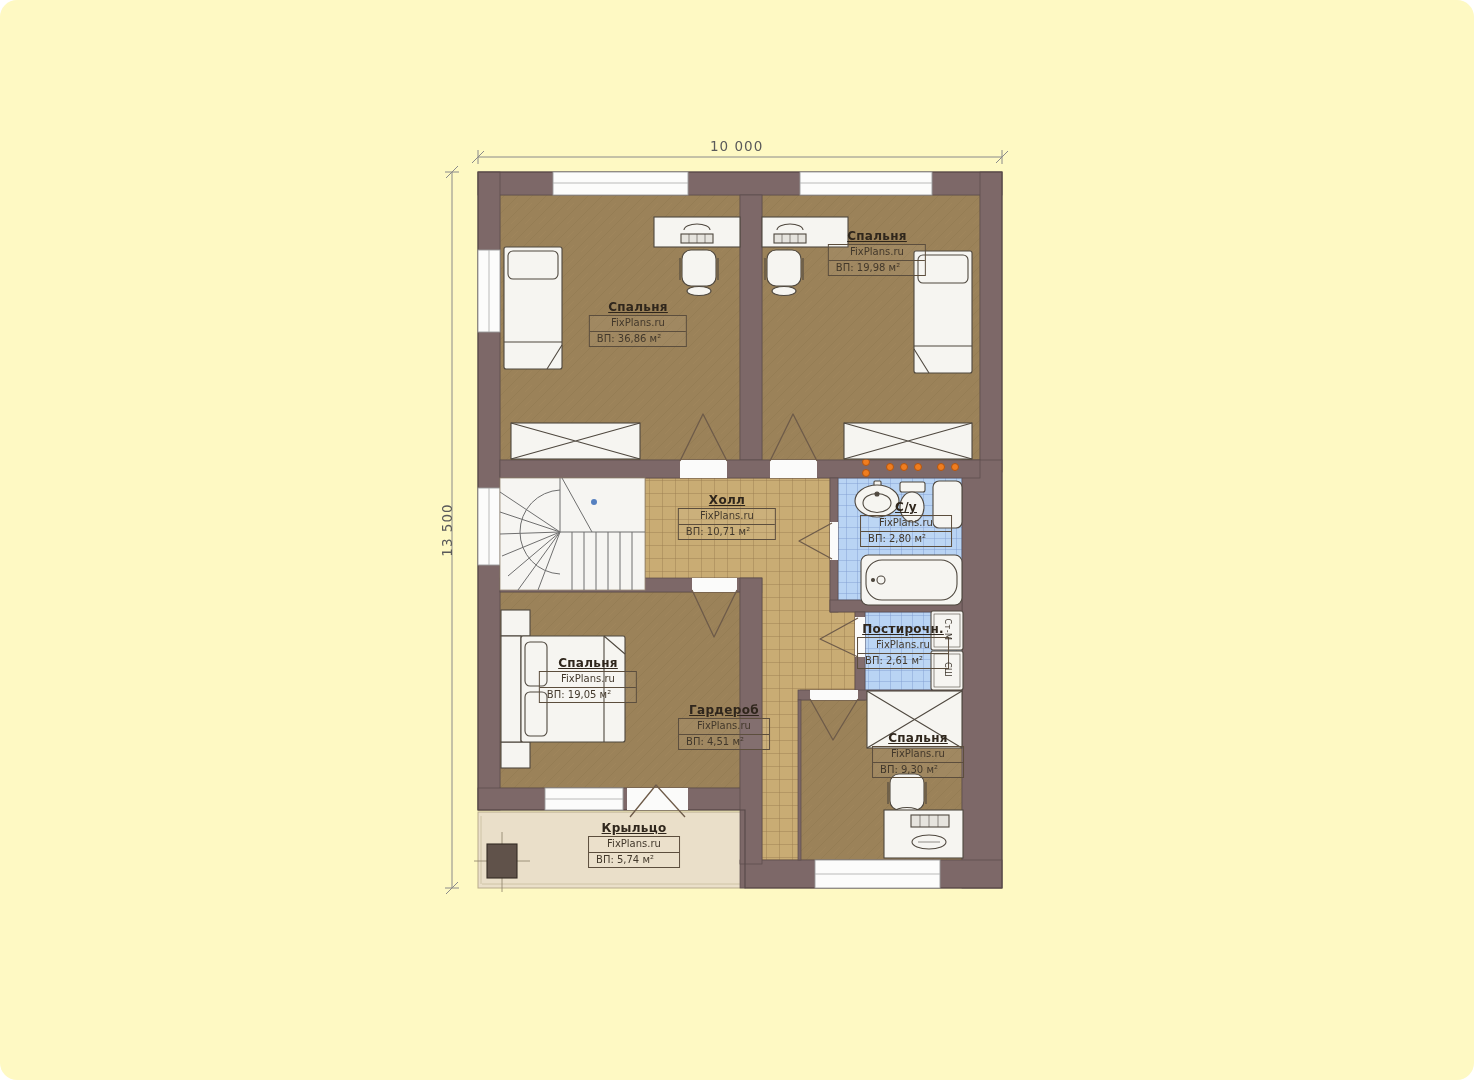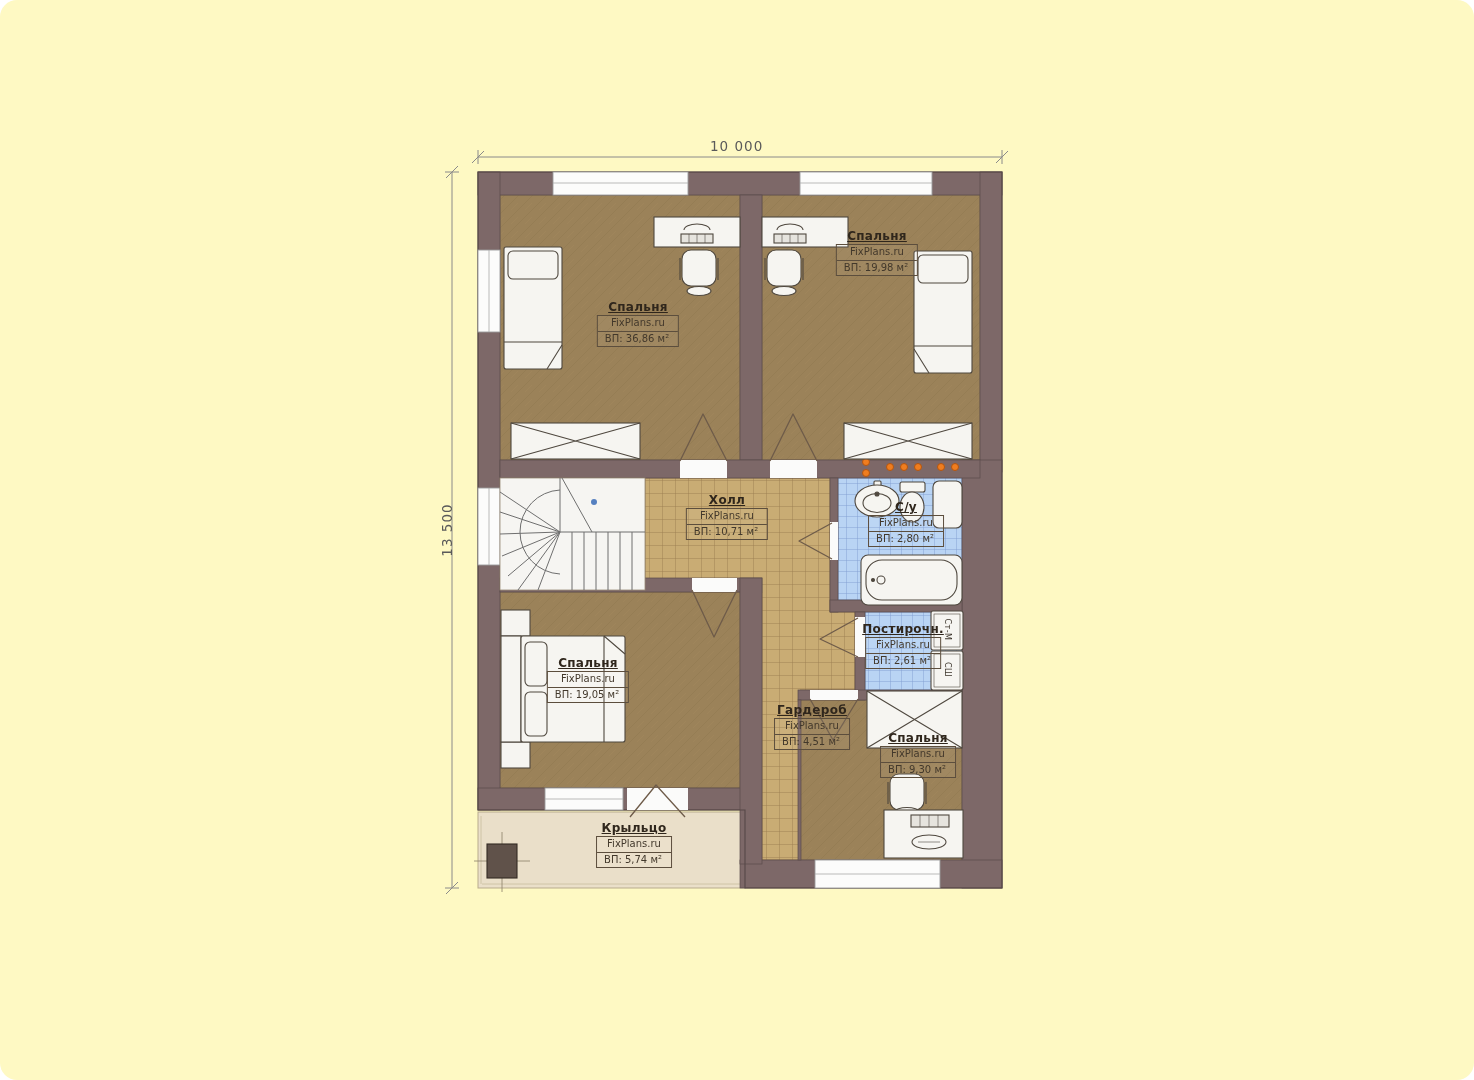--- a/index.html
+++ b/index.html
@@ -4,21 +4,21 @@
 <style>
   html,body{margin:0;padding:0;background:#ffffff;}
   #canvas{position:relative;width:1474px;height:1080px;background:#fef9c3;overflow:hidden;
           font-family:"DejaVu Sans", sans-serif;border-radius:17px;}
   #plan-svg{position:absolute;left:0;top:0;width:1474px;height:1080px;}
   .room-label{position:absolute;transform:translateX(-50%);text-align:center;z-index:5;color:#32291f;white-space:nowrap;}
   .room-label .rname{font-size:12px;font-weight:bold;letter-spacing:.3px;color:#2f261c;margin-bottom:1px;text-decoration:underline;}
   .room-label .rbox{display:inline-block;border:1px solid #5c4e3d;background:rgba(255,255,255,0.05);
                     font-size:10px;color:#42382b;line-height:1.25;}
   .room-label .rbox .wm{padding:1px 7px 1px 7px;border-bottom:1px solid #5c4e3d;}
-  .room-label .rbox .ar{padding:1px 9px 1px 7px;}
+  .room-label .rbox .ar{padding:1px 25px 1px 7px;}
   .dim-label{position:absolute;font-size:13.5px;color:#5a5a5a;letter-spacing:1px;z-index:4;}
   .dim-label.vert{transform:rotate(-90deg);transform-origin:center;}
   .machine-label{position:absolute;font-size:8px;color:#3c352b;z-index:6;transform:rotate(90deg);transform-origin:center;letter-spacing:.5px;}
 </style>
 </head>
 <body>
 
 <div id="canvas">
 
   <svg id="plan-svg" viewBox="0 0 1474 1080" xmlns="http://www.w3.org/2000/svg">
@@ -279,21 +279,21 @@
   </div>
 
   <div class="room-label" style="left:588px;top:656px;">
     <div class="rname">Спальня</div>
     <div class="rbox">
       <div class="wm">FixPlans.ru</div>
       <div class="ar">ВП: 19,05 м²</div>
     </div>
   </div>
 
-  <div class="room-label" style="left:812px;top:703px;">
+  <div class="room-label" style="left:724px;top:703px;">
     <div class="rname">Гардероб</div>
     <div class="rbox">
       <div class="wm">FixPlans.ru</div>
       <div class="ar">ВП: 4,51 м²</div>
     </div>
   </div>
 
   <div class="room-label" style="left:918px;top:731px;">
     <div class="rname">Спальня</div>
     <div class="rbox">

